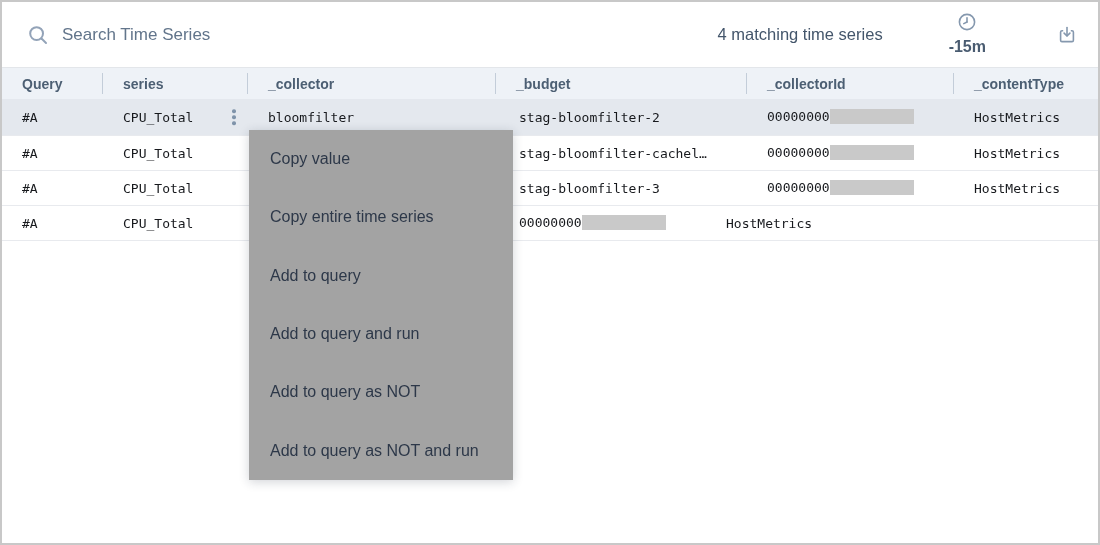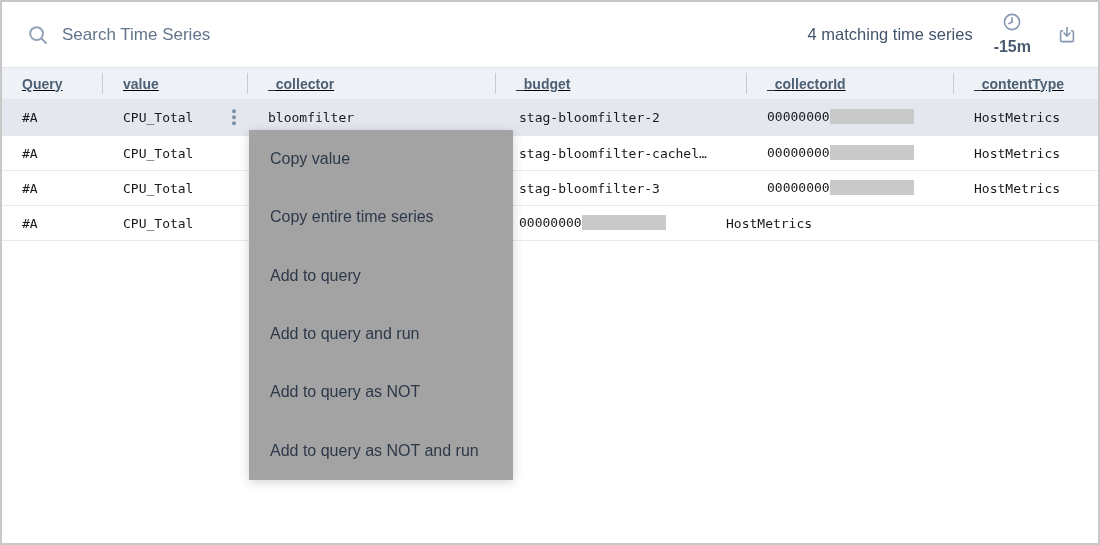--- a/index.html
+++ b/index.html
@@ -14,32 +14,32 @@
     position:absolute; top:0; left:0; right:0; height:66px; box-sizing:border-box;
     display:flex; align-items:center; padding:0 14px 0 26px;
     border-bottom:1px solid #e3e6ea; background:#fff;
   }
   .search-icon { display:flex; align-items:center; margin-right:12px; }
   .search-input {
     flex:1; border:none; outline:none; font-family:"Liberation Sans", sans-serif;
     font-size:17px; color:#3f5065; background:transparent; min-width:100px;
   }
   .search-input::placeholder { color:#62758b; opacity:1; }
-  .toolbar-right { display:flex; align-items:center; margin-left:auto; }
+  .toolbar-right { display:flex; align-items:center; margin-left:auto;gap:45px; }
   .match-count { font-size:16.5px; color:#44566b; white-space:nowrap; }
   .time-range { display:flex; align-items:center; gap:7px; margin-left:21px; cursor:pointer;flex-direction:column; }
   .time-label { font-size:16px; font-weight:700; color:#4a5c71; }
   .download-btn {
     margin-left:24px; margin-right:5px; background:none; border:none; padding:2px;
     display:flex; align-items:center; cursor:pointer;
   }
   
   .thead {
     position:absolute; top:66px; left:0; right:0; height:31px;
-    background:#eef2f7; display:flex;text-decoration:underline;
+    background:#eef2f7; display:flex;
   }
   .th {
     box-sizing:border-box; padding-left:20px; display:flex; align-items:center;
     font-size:14px; font-weight:700; color:#4c5f73; position:relative; white-space:nowrap;
   }
   .th:not(:last-child)::after {
     content:""; position:absolute; right:0; top:5px; bottom:5px; width:1px; background:#c3cdd9;
   }
   .c0{width:101px} .c1{width:145px} .c2{width:251px} .c3{width:248px} .c4{width:207px} .c5{flex:1}
   .tbody { position:absolute; top:97px; left:0; right:0; }
@@ -106,21 +106,21 @@
             <line x1="10" y1="2.6" x2="10" y2="10.8" stroke-linecap="round"></line>
             <polyline points="7.1,8.1 10,11 12.9,8.1" stroke-linecap="round" stroke-linejoin="round"></polyline>
           </svg>
         </span>
       </button>
     </div>
   </div>
 
   <div class="thead">
     <div class="th c0">Query</div>
-    <div class="th c1">value</div>
+    <div class="th c1">series</div>
     <div class="th c3">_collector</div>
     <div class="th c2">_budget</div>
     <div class="th c4">_collectorId</div>
     <div class="th c5">_contentType</div>
   </div>
 
   <div class="tbody">
 
     <div class="tr selected">
       <div class="td c0">#A</div>

